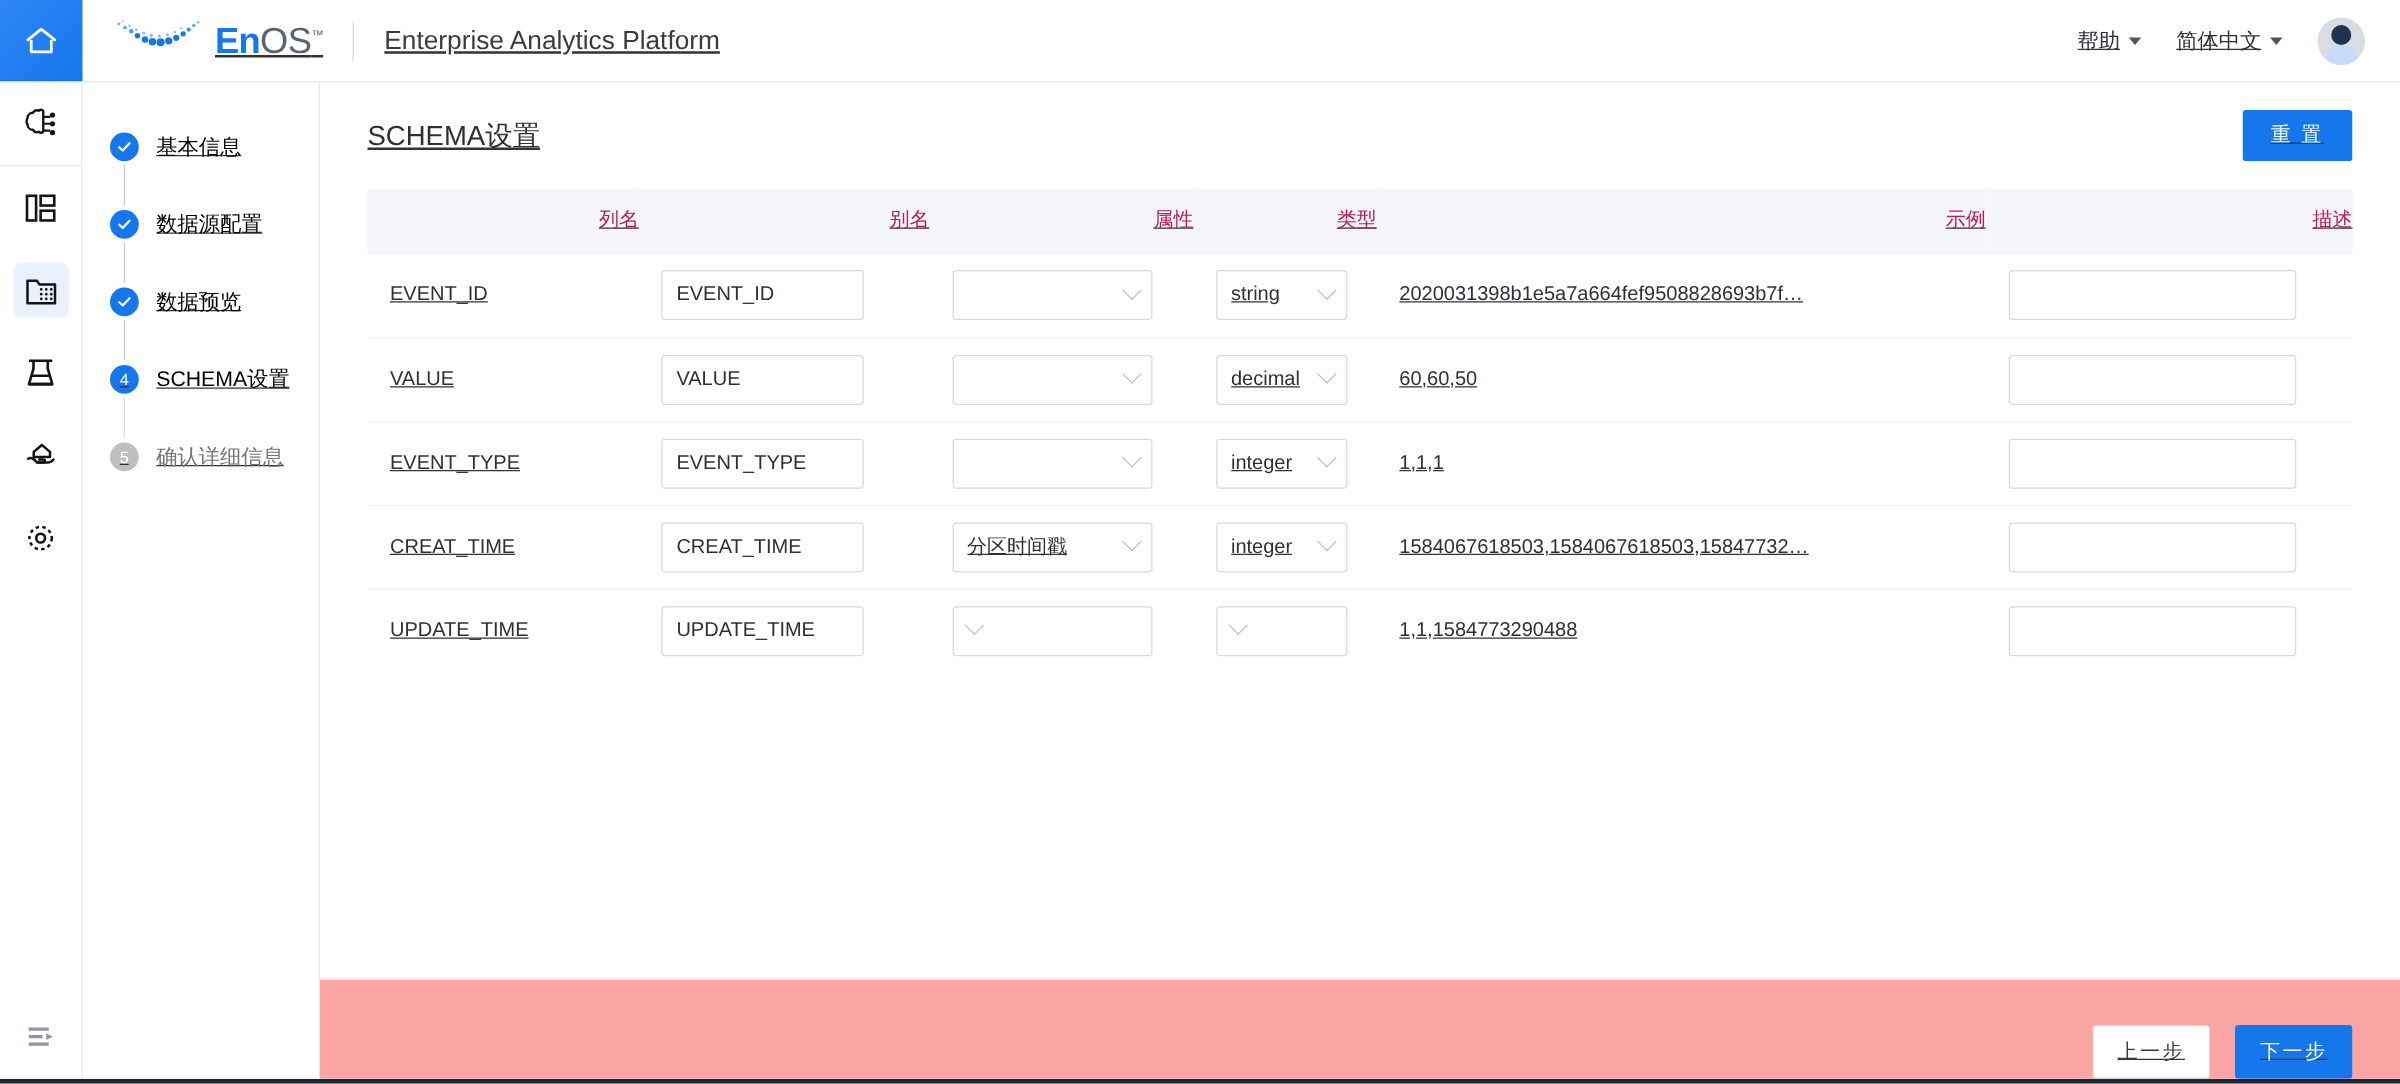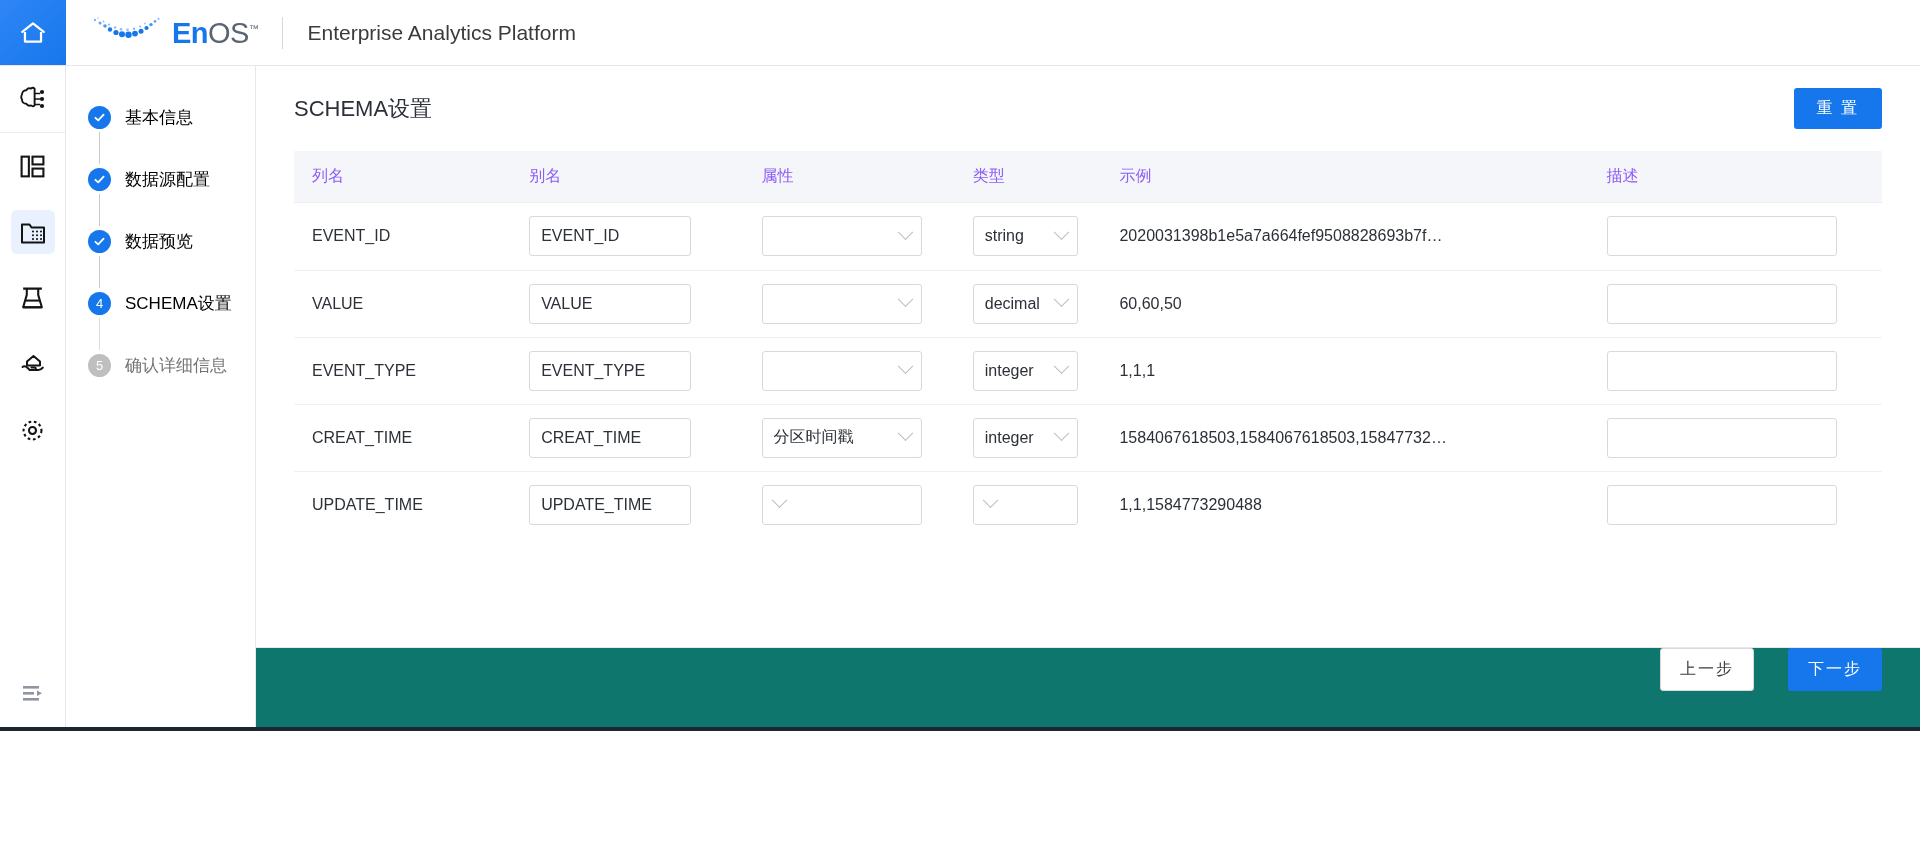--- a/index.html
+++ b/index.html
@@ -3,21 +3,21 @@
 <meta charset="utf-8">
 <style>
   * { box-sizing: border-box; margin: 0; padding: 0; }
   html, body {
     width: 1920px; height: 867px;
     font-family: "Liberation Sans", "DejaVu Sans", sans-serif;
     background: #ffffff;
     overflow: hidden;
     color: #333;
   }
-  .app { position: relative; width: 1920px; height: 731px; display: flex; flex-direction: column; }
+  .app { position: relative; width: 1920px; height: 867px; display: flex; flex-direction: column; text-decoration: underline; }
 
   
   .topbar {
     height: 66px; flex: 0 0 66px;
     display: flex; align-items: stretch;
     background: #ffffff;
     border-bottom: 1px solid #e8e8e8;
     position: relative; z-index: 30;
   }
   .home-tile {
@@ -138,22 +138,22 @@
     padding: 9px 22px; font-family:inherit;
   }
   .btn-primary { background:#1677ec; color:#fff; letter-spacing:2px;margin-left:20px; }
   .btn-default { background:#fff; color:#3b3b3b; border:1px solid #d9d9d9; letter-spacing:2px; }
   .reset-btn { margin-left:auto; margin-top:-6px; }
 
   
   .table-wrap { margin-top: 22px; position:relative; }
   .schema-table { width: 100%; border-collapse: collapse; table-layout: fixed; }
   .schema-table th {
-    background:#f5f6fa; color:#8b5cf6; font-weight:400; font-size:16px;
-    text-align:left; padding: 15px 0 15px 18px; border-bottom:1px solid #edeef2;
+    background:#f5f6fa; color:#be185d; font-weight:400; font-size:16px;
+    text-align:right; padding: 15px 0 15px 18px; border-bottom:1px solid #edeef2;
   }
   .schema-table td {
     padding: 0 0 0 18px; height:67px; border-bottom:1px solid #f0f0f0;
     font-size:16px; color:#2c3038; vertical-align: middle;
   }
   .schema-table tr:last-child td { border-bottom:none; }
   .col-name { width: 185px; }
   .col-alias { width: 198px; }
   .col-attr { width: 180px; }
   .col-type { width: 125px; }
@@ -181,22 +181,22 @@
   .sample-cell { white-space:nowrap; overflow:hidden; text-overflow:ellipsis; }
 
   
   .scroll-viewport {
     max-height: 358px; overflow:hidden; position:relative;
   }
 
   
   .footer {
     height: 80px; flex:0 0 80px; border-top:1px solid #e8e8e8;
-    display:flex; align-items:flex-start; justify-content:flex-end; gap:14px;
-    padding-right: 38px; background:#0f766e;
+    display:flex; align-items:flex-end; justify-content:flex-end; 
+    padding-right: 38px; background:#fca5a5;
   }
   .btn-prev { width:94px; text-align:center; padding:10px 0; }
   .btn-next { width:94px; text-align:center; padding:10px 0; }
   .bottom-strip { height:4px; background:#1c2733; width:100%; }
 </style>
 </head>
 <body>
 
 <div class="app">
 
@@ -240,20 +240,34 @@
               <circle cx="55" cy="7.6" r="1.0" opacity=".4"></circle>
             </g>
           </svg>
         </span>
         <span class="logo-text"><span class="en">En</span><span class="os">OS</span><span class="logo-tm">™</span></span>
       </div>
       <div class="brand-divider"></div>
       <div class="product-name">Enterprise Analytics Platform</div>
     </div>
 
+    <div class="topbar-right">
+      <div class="top-menu">
+        <span>帮助</span>
+        <span class="caret-down"></span>
+      </div>
+      <div class="top-menu">
+        <span>简体中文</span>
+        <span class="caret-down"></span>
+      </div>
+      <div class="avatar">
+        <span class="body"></span>
+        <span class="head"></span>
+      </div>
+    </div>
   </div>
 
   <div class="body-row">
 
     <div class="rail">
 
       <div class="rail-item">
         <span class="hit">
           <svg width="30" height="30" viewBox="0 0 30 30">
             <path d="M4 10.5c0-2.5 2-4.3 4.3-4.3 1-1.6 3-2.3 4.7-1.6 1-.9 2.6-.9 3.6.1v16.6c-1 1-2.6 1-3.6.1-1.7.7-3.7 0-4.7-1.6C6 19.8 4 18 4 15.5c-1-1-1-3.7 0-5z" fill="none" stroke="#141414" stroke-width="1.9" stroke-linejoin="round"></path>

